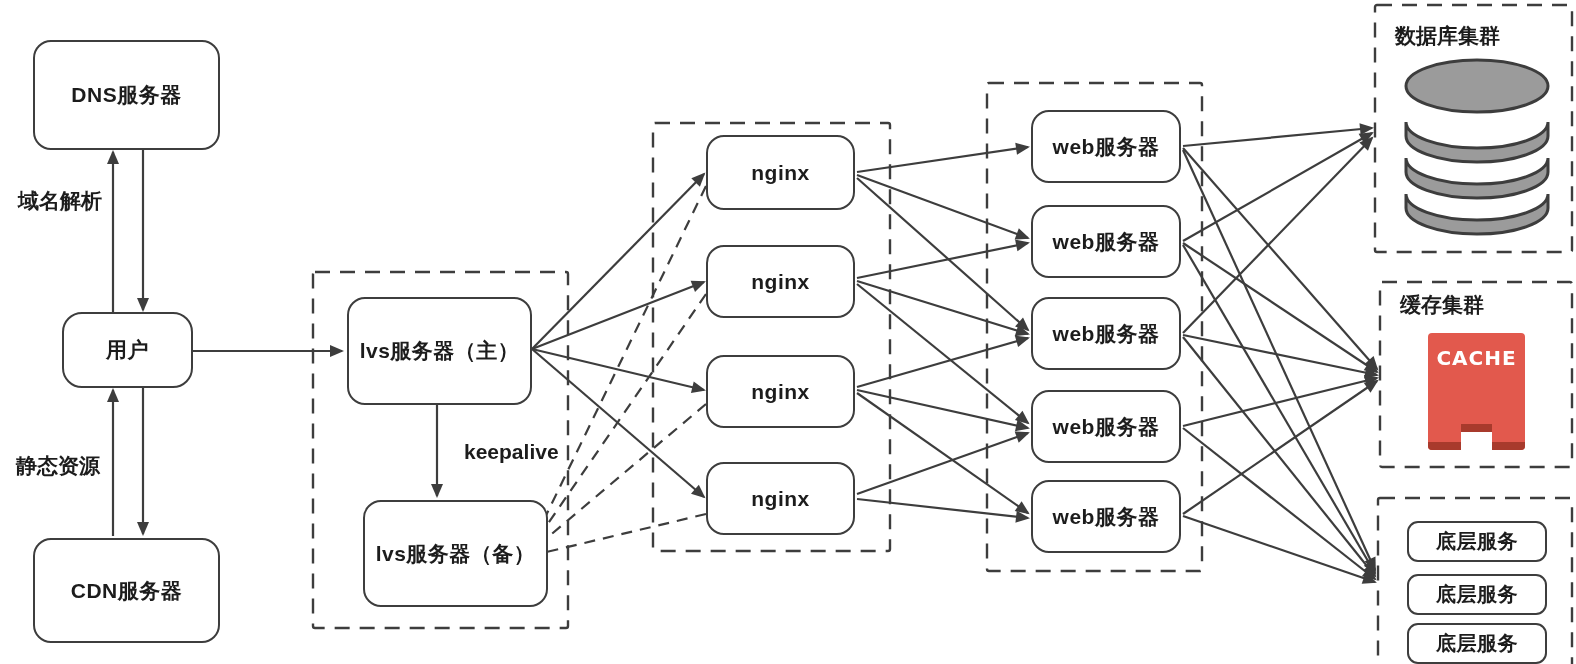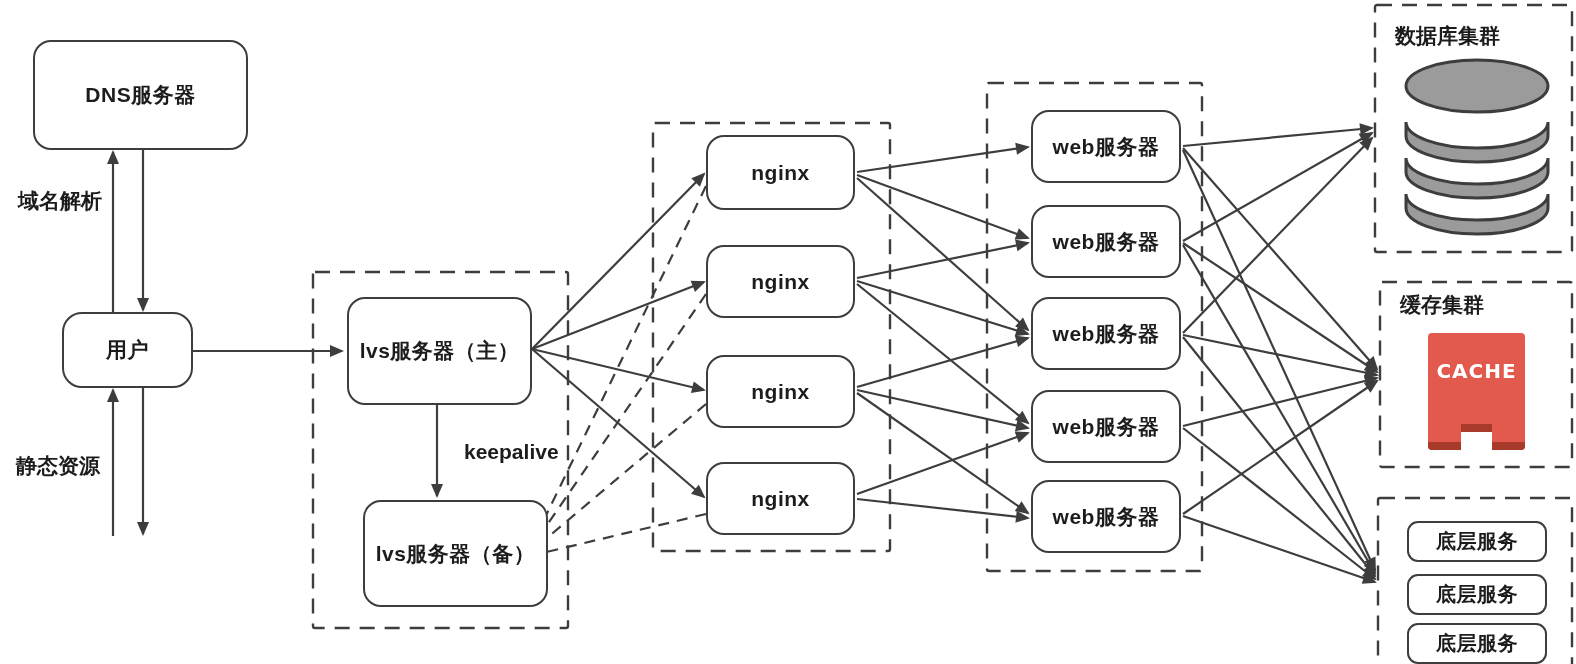--- a/index.html
+++ b/index.html
@@ -28,21 +28,21 @@
   }
   .node.small{border-radius:11px;font-size:20px;margin-top:8px;}
   .edge-label{position:absolute;font-size:21px;font-weight:700;white-space:nowrap;}
   .cluster-title{position:absolute;font-size:21px;font-weight:700;white-space:nowrap;}
   .db-icon{position:absolute;left:1402px;top:58px;width:150px;height:180px;}
   .cache-icon{
     position:absolute;left:1428px;top:333px;width:97px;height:117px;
     background:var(--cache-red,#e2594d);border-radius:4px;
   }
   .cache-text{
-    color:#fff;font-weight:700;font-size:20px;text-align:center;margin-top:26px;
+    color:#fff;font-weight:700;font-size:20px;text-align:center;margin-top:13px;
     letter-spacing:1px;font-family:"DejaVu Sans","Liberation Sans",sans-serif;
   }
   .cache-foot{position:absolute;bottom:0;height:8px;width:34px;background:var(--cache-dark,#a83a2c);}
   .cache-foot.left{left:0;border-bottom-left-radius:4px;}
   .cache-foot.right{right:0;border-bottom-right-radius:4px;}
   .cache-notch{
     position:absolute;bottom:0;left:33px;width:31px;height:18px;background:#fff;
     border-top:8px solid var(--cache-dark,#a83a2c);
   }
 </style>
@@ -123,24 +123,25 @@
 
     <g>
       <line class="wire" x1="1183" y1="150" x2="1375" y2="570" marker-end="url(#arw)"></line>
       <line class="wire" x1="1183" y1="245" x2="1375" y2="573" marker-end="url(#arw)"></line>
       <line class="wire" x1="1183" y1="337" x2="1375" y2="576" marker-end="url(#arw)"></line>
       <line class="wire" x1="1183" y1="428" x2="1375" y2="579" marker-end="url(#arw)"></line>
       <line class="wire" x1="1183" y1="516" x2="1375" y2="582" marker-end="url(#arw)"></line>
     </g>
   </svg>
 
-  <div class="node" style="left:33px;top:40px;width:215px;height:110px;">DNS服务器</div>
+  <div class="node" style="left:33px;top:40px;width:187px;height:110px;">DNS服务器</div>
   <div class="edge-label" style="left:18px;top:187px;">域名解析</div>
   <div class="node" style="left:62px;top:312px;width:131px;height:76px;border-radius:20px;text-align:center;">用户</div>
   <div class="edge-label" style="left:16px;top:452px;">静态资源</div>
+  <div class="node" style="left:33px;top:538px;width:187px;height:105px;">CDN服务器</div>
 
   <div class="node" style="left:347px;top:297px;width:185px;height:108px;">lvs服务器（主）</div>
   <div class="edge-label" style="left:464px;top:440px;">keepalive</div>
   <div class="node" style="left:363px;top:500px;width:185px;height:107px;">lvs服务器（备）</div>
 
   <div class="node" style="left:706px;top:135px;width:149px;height:75px;">nginx</div>
   <div class="node" style="left:706px;top:245px;width:149px;height:73px;">nginx</div>
   <div class="node" style="left:706px;top:355px;width:149px;height:73px;">nginx</div>
   <div class="node" style="left:706px;top:462px;width:149px;height:73px;">nginx</div>
 

